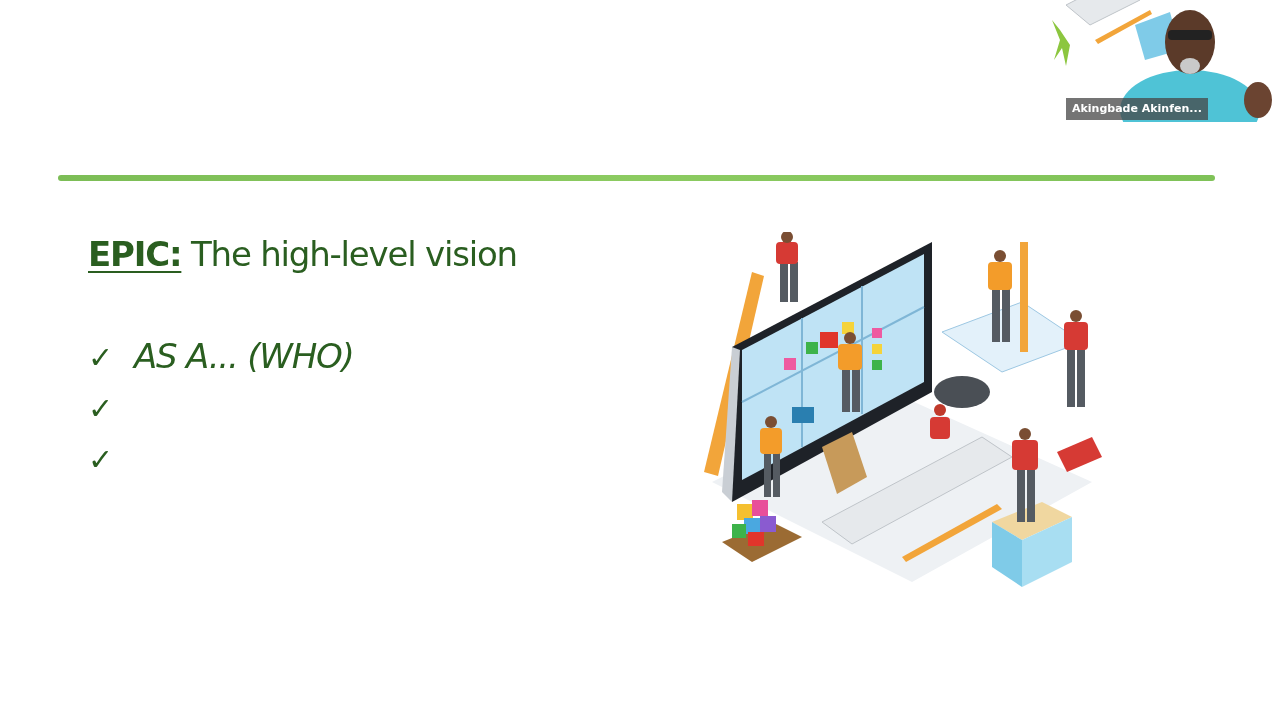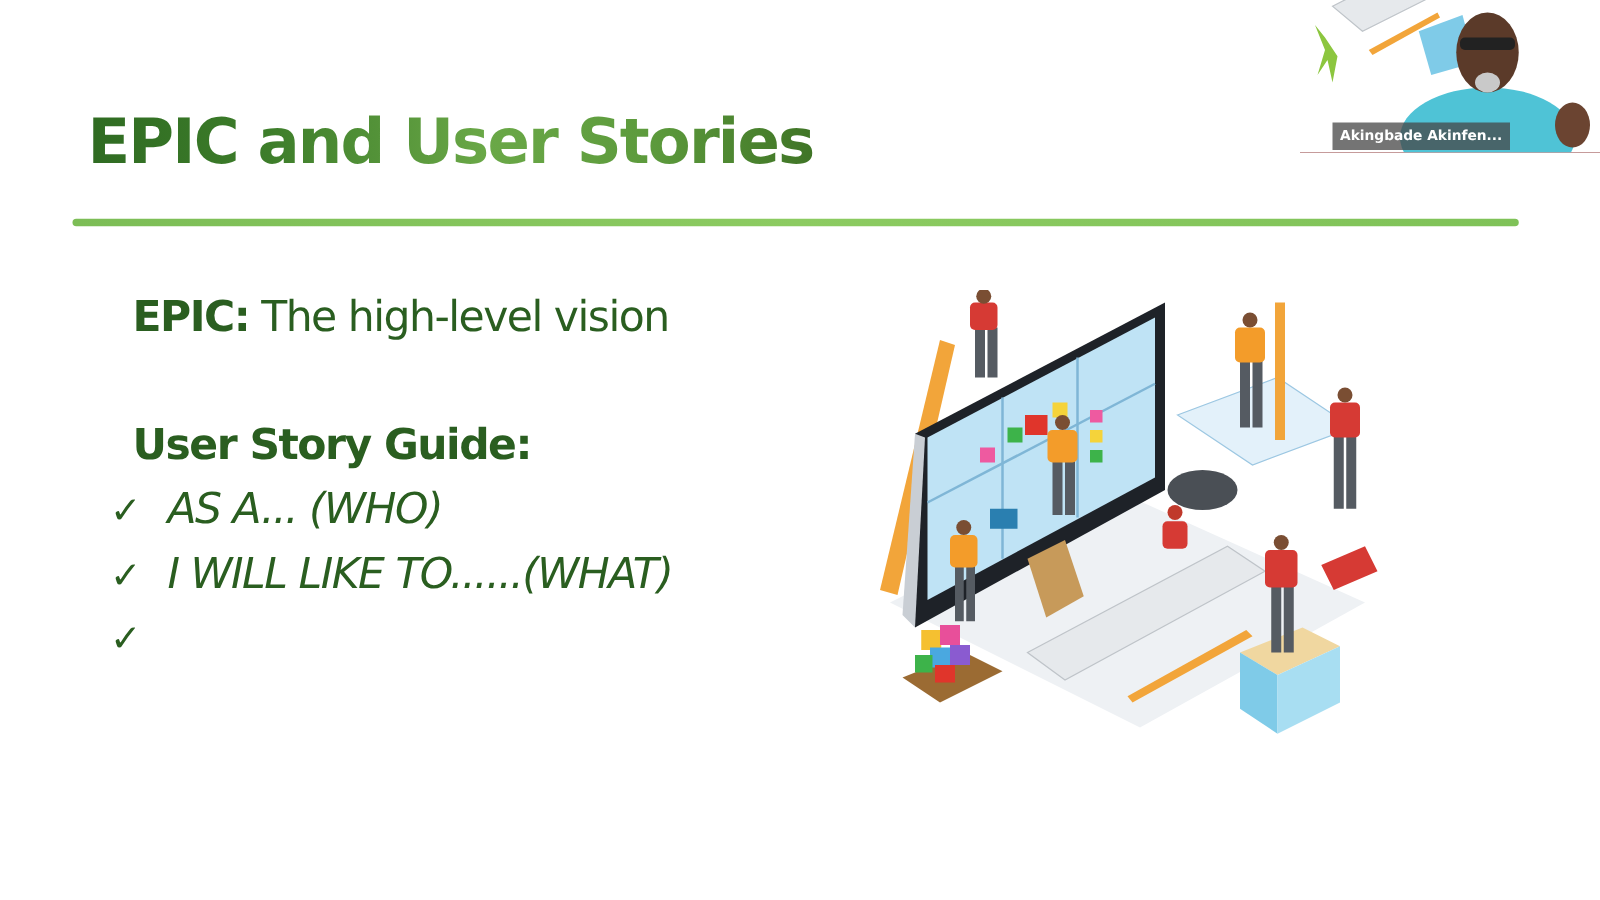--- a/index.html
+++ b/index.html
@@ -19,59 +19,54 @@
     position: absolute; left: 58px; top: 175px; width: 1157px; height: 6px;
     background: linear-gradient(90deg, #7cbd56, #8ccb61 50%, #7fc258);
     border-radius: 3px;
   }
   .content {
     position: absolute; left: 88px; top: 229px; color: #2a5e20;
     font-family: "DejaVu Sans", sans-serif; font-size: 34px; line-height: 51px;
     letter-spacing: -1.2px;
   }
   .line { white-space: nowrap; }
-  .u { text-decoration-thickness: 2px; text-underline-offset: 5px; margin-left: 18px; }
+  .u { text-decoration: underline; text-decoration-thickness: 2px; text-underline-offset: 5px; }
   .b { font-weight: bold; }
   .gap { height: 51px; }
   .check-row { display: flex; align-items: baseline; }
   .check { width: 46px; font-style: normal; font-size: 30px; }
   .it { font-style: italic; }
   .illustration { position: absolute; left: 692px; top: 232px; width: 420px; height: 370px; }
   .video {
     position: absolute; left: 1040px; top: 0; width: 240px; height: 122px; overflow: hidden;
     background: #7f1d1d;
   }
   .video-name {
     position: absolute; left: 26px; top: 98px; height: 22px; padding: 0 6px;
     background: rgba(70,70,70,0.75); color: #ffffff; font-size: 11px; font-weight: bold;
     line-height: 22px; font-family: "DejaVu Sans", sans-serif;
   }
 </style>
 </head>
 <body>
 
 <div class="slide">
-  <h1 class="title">EPIC and User Stories</h1>
   <div class="divider"></div>
 
   <div class="content">
     <div class="line">
       <span class="u b">EPIC:</span><span> The high-level vision</span>
     </div>
     <div class="gap"></div>
-    <div class="line">
-      <span class="u b">User Story Guide:</span>
-    </div>
     <div class="check-row line">
       <span class="check">✓</span>
       <span class="it">AS A... (WHO)</span>
     </div>
     <div class="check-row line">
       <span class="check">✓</span>
-      <span class="it">I WILL LIKE TO......(WHAT)</span>
     </div>
     <div class="check-row line">
       <span class="check">✓</span>
     </div>
   </div>
 
   <svg class="illustration" viewBox="0 0 420 370">
 
     <polygon points="20,250 200,160 400,250 220,350" fill="#eef1f4"></polygon>
 

